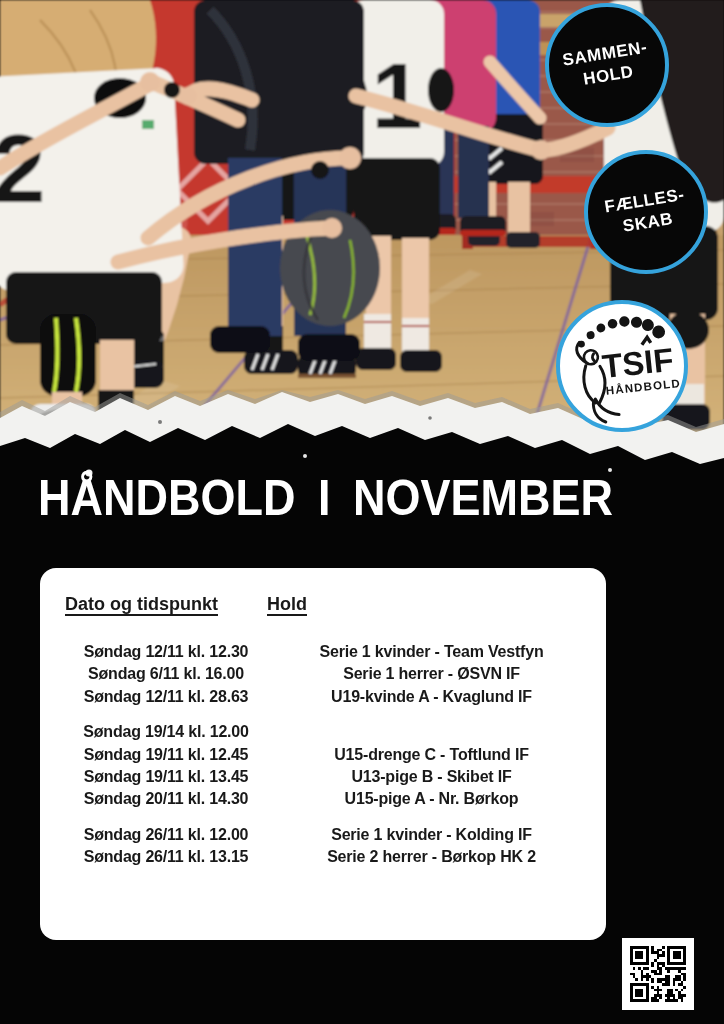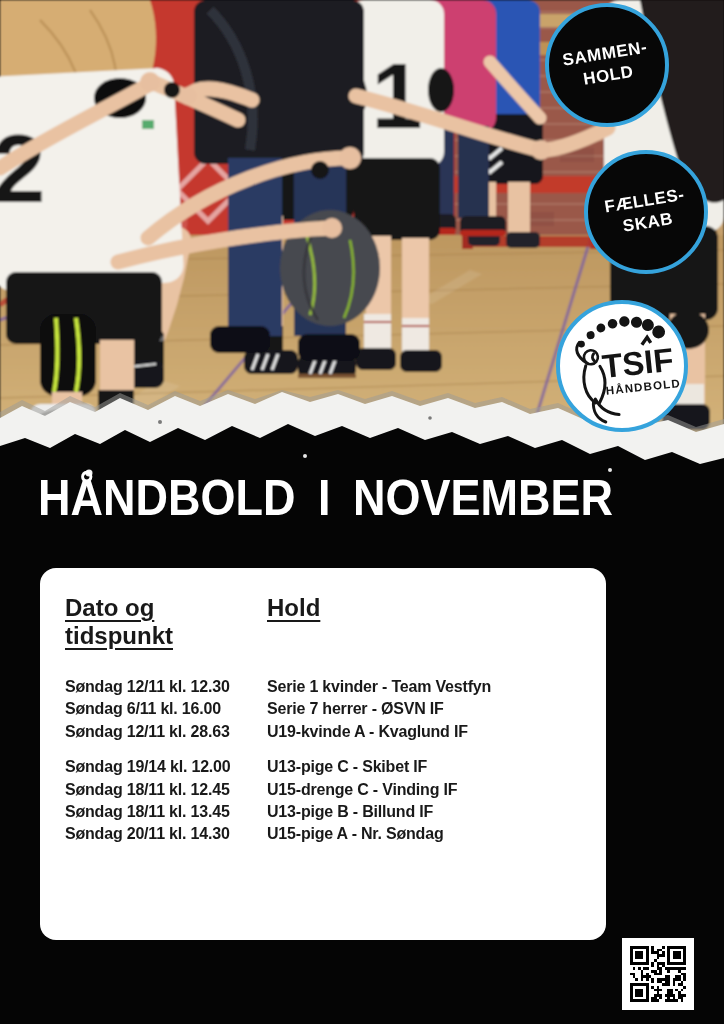--- a/index.html
+++ b/index.html
@@ -15,26 +15,26 @@
                 font-size:17px;line-height:1.3;letter-spacing:.6px;}
   .logo-badge{position:absolute;left:556px;top:300px;width:132px;height:132px;border-radius:50%;
               background:#fff;border:4px solid #35a3dc;box-sizing:border-box;overflow:hidden;z-index:6;}
   .logo-badge svg{display:block;width:124px;height:124px;}
   .title{position:absolute;left:38px;top:469px;margin:0;color:#ffffff;font-size:45px;font-weight:bold;
          letter-spacing:0px;word-spacing:10px;white-space:nowrap;transform:scaleY(1.12);
          transform-origin:left top;z-index:4;}
   .card{position:absolute;left:40px;top:568px;width:566px;height:372px;background:#ffffff;
         border-radius:16px;box-sizing:border-box;padding:26px 10px 0 25px;color:#191919;z-index:4;}
   .head-row{display:flex;margin-bottom:26px;}
-  .head-row span{font-size:24px;font-weight:bold;text-decoration:underline;
+  .head-row span{font-size:18px;font-weight:bold;text-decoration:underline;
                  text-decoration-thickness:2px;text-underline-offset:4px;}
   .c1{width:202px;flex:none;}
   .c2{flex:1;}
   .group{margin-bottom:13px;}
-  .row{display:flex;line-height:22.4px;}
+  .row{display:flex;line-height:22.4px;text-align:center;}
   .row span{font-size:16px;font-weight:bold;letter-spacing:-0.2px;}
   .qr{position:absolute;left:622px;top:938px;width:72px;height:72px;background:#ffffff;
       box-sizing:border-box;padding:8px;z-index:4;}
   .qr svg{display:block;width:56px;height:56px;}
 </style>
 </head>
 <body>
 
 <div class="poster">
 
@@ -326,43 +326,52 @@
       <span class="c2">Hold</span>
     </div>
     <div>
         <div class="group">
           <div class="row">
             <span class="c1">Søndag 12/11 kl. 12.30</span>
             <span class="c2">Serie 1 kvinder - Team Vestfyn</span>
           </div>
           <div class="row">
             <span class="c1">Søndag 6/11 kl. 16.00</span>
-            <span class="c2">Serie 7 herrer - ØSVN IF</span>
+            <span class="c2">Serie 1 herrer - ØSVN IF</span>
           </div>
           <div class="row">
             <span class="c1">Søndag 12/11 kl. 28.63</span>
             <span class="c2">U19-kvinde A - Kvaglund IF</span>
           </div>
         </div>
         <div class="group">
           <div class="row">
             <span class="c1">Søndag 19/14 kl. 12.00</span>
-            <span class="c2">U13-pige C - Skibet IF</span>
-          </div>
-          <div class="row">
-            <span class="c1">Søndag 18/11 kl. 12.45</span>
-            <span class="c2">U15-drenge C - Vinding IF</span>
-          </div>
-          <div class="row">
-            <span class="c1">Søndag 18/11 kl. 13.45</span>
-            <span class="c2">U13-pige B - Billund IF</span>
+          </div>
+          <div class="row">
+            <span class="c1">Søndag 19/11 kl. 12.45</span>
+            <span class="c2">U15-drenge C - Toftlund IF</span>
+          </div>
+          <div class="row">
+            <span class="c1">Søndag 19/11 kl. 13.45</span>
+            <span class="c2">U13-pige B - Skibet IF</span>
           </div>
           <div class="row">
             <span class="c1">Søndag 20/11 kl. 14.30</span>
-            <span class="c2">U15-pige A - Nr. Søndag</span>
+            <span class="c2">U15-pige A - Nr. Børkop</span>
+          </div>
+        </div>
+        <div class="group">
+          <div class="row">
+            <span class="c1">Søndag 26/11 kl. 12.00</span>
+            <span class="c2">Serie 1 kvinder - Kolding IF</span>
+          </div>
+          <div class="row">
+            <span class="c1">Søndag 26/11 kl. 13.15</span>
+            <span class="c2">Serie 2 herrer - Børkop HK 2</span>
           </div>
         </div>
       </div>
   </div>
 
   <div class="qr">
     <svg viewBox="0 0 21 21" shape-rendering="crispEdges" xmlns="http://www.w3.org/2000/svg">
         <rect x="0" y="0" width="21" height="21" fill="#fff"></rect>
         <rect x="0" y="0" width="7" height="7" fill="#000"></rect>
         <rect x="1" y="1" width="5" height="5" fill="#fff"></rect>

